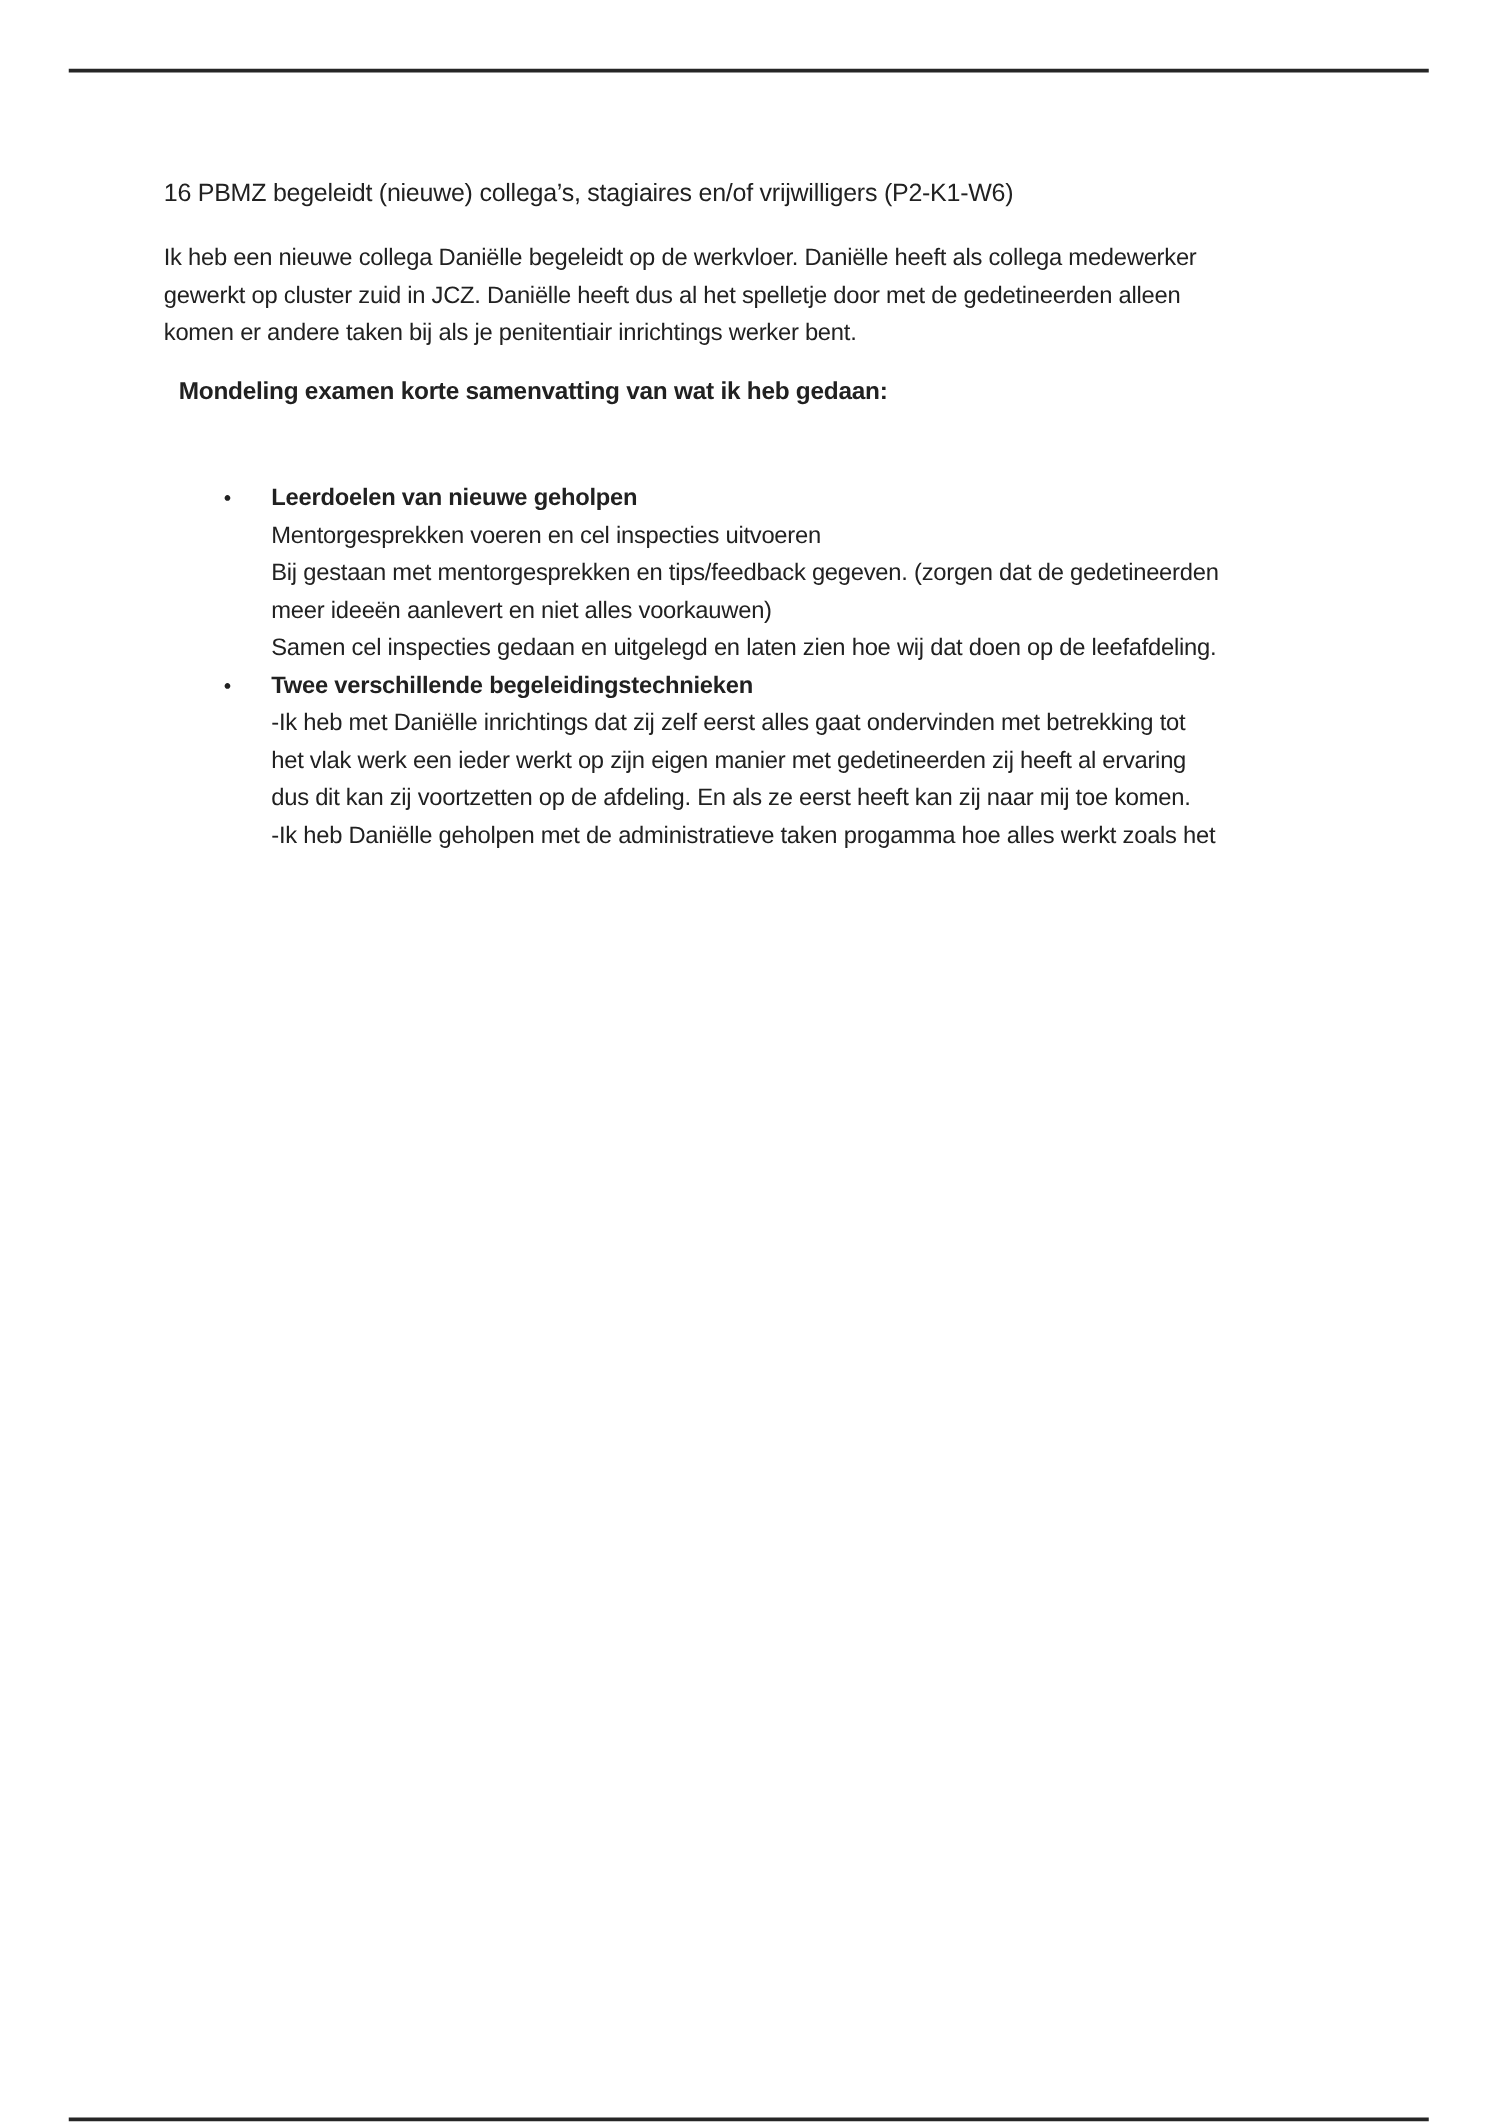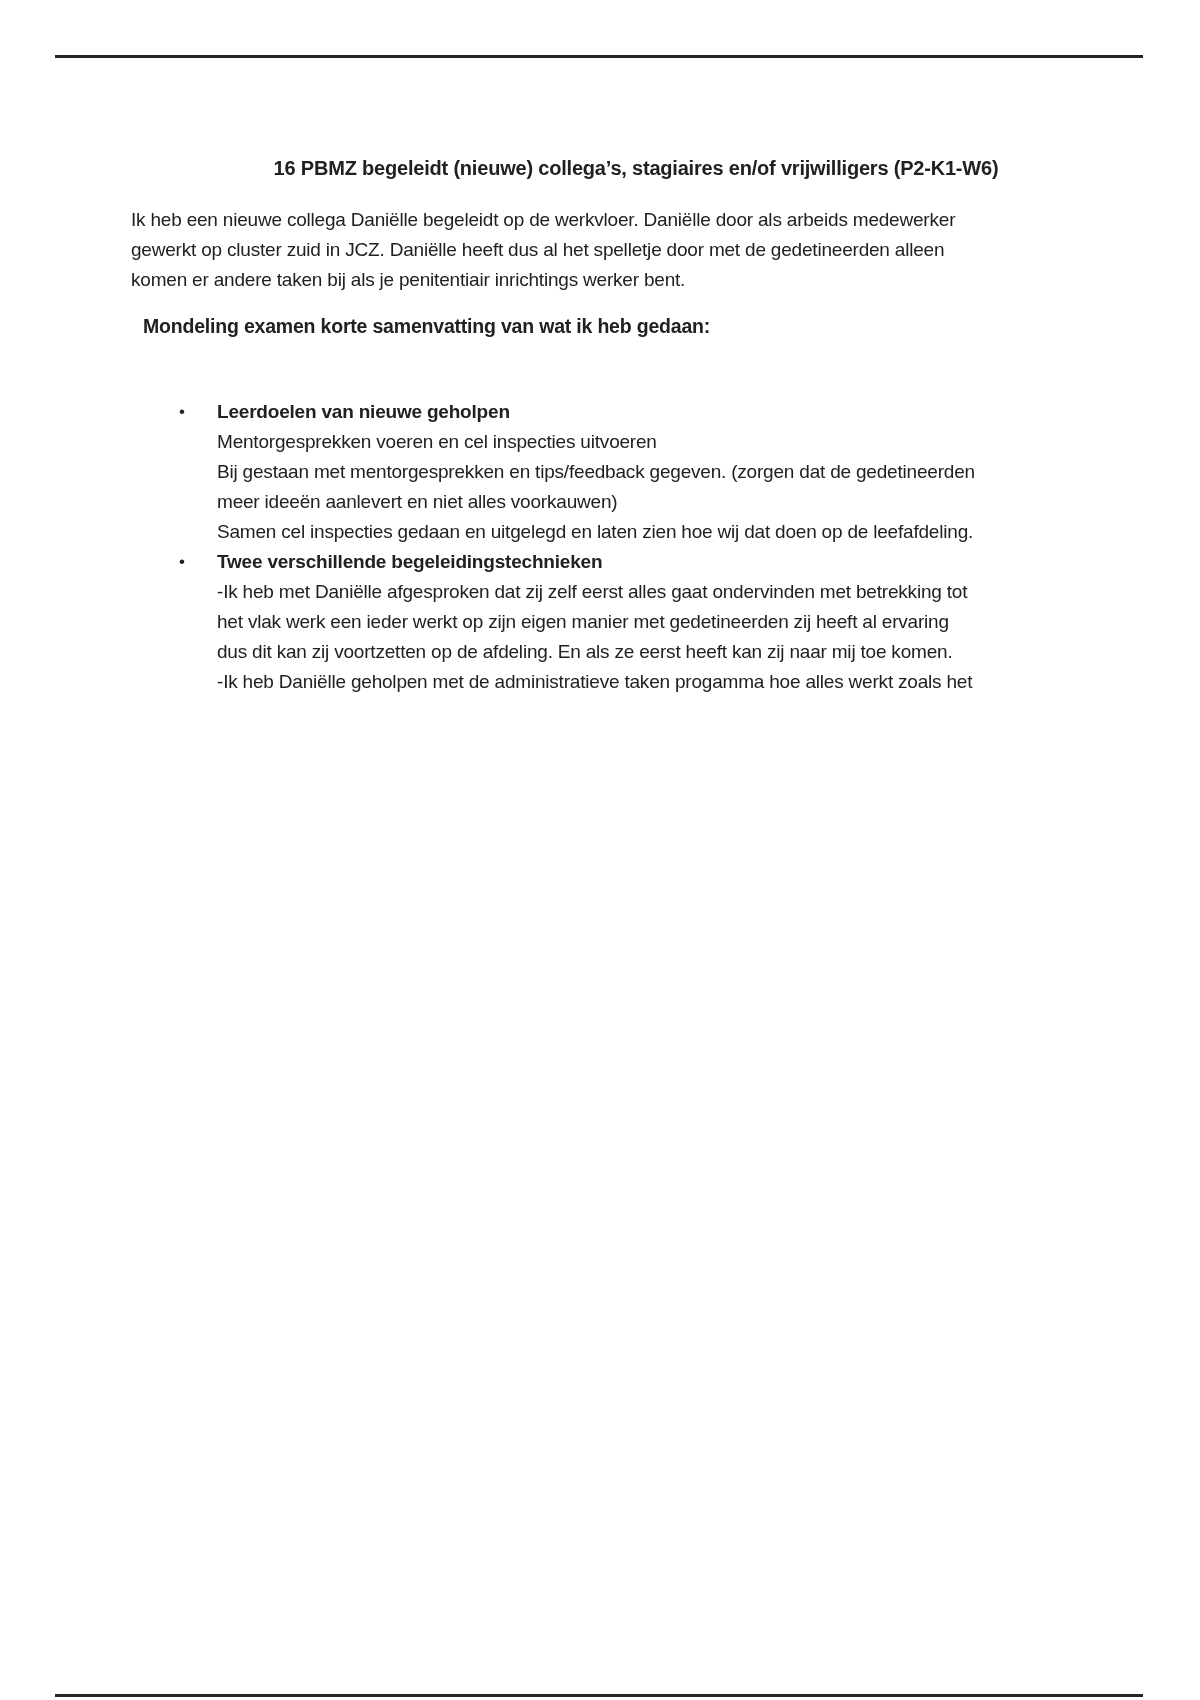--- a/index.html
+++ b/index.html
@@ -26,25 +26,24 @@
   .rule-top { top: 55px; }
   .rule-bottom { top: 1694px; }
   .content {
     position: absolute;
     left: 131px;
     top: 140px;
     width: 1010px;
   }
   .heading {
     font-size: 20px;
-    font-weight: bold;
+    font-weight: normal;
     line-height: 30px;
-    margin: 13px;
+    margin: 0;
     letter-spacing: -0.2px;
-    text-align: center;
   }
   .intro {
     margin: 22px 0 0 0;
     font-size: 19px;
     line-height: 30px;
     letter-spacing: -0.2px;
   }
   .subheading {
     margin: 16px 0 0 12px;
     font-size: 19.5px;
@@ -83,42 +82,42 @@
 
 <div class="page">
 
   <div class="rule rule-top"></div>
 
   <div class="content">
 
     <h1 class="heading">16 PBMZ begeleidt (nieuwe) collega’s, stagiaires en/of vrijwilligers (P2-K1-W6)</h1>
 
     <p class="intro">
-      <span class="line">Ik heb een nieuwe collega Daniëlle begeleidt op de werkvloer. Daniëlle door als arbeids medewerker</span>
+      <span class="line">Ik heb een nieuwe collega Daniëlle begeleidt op de werkvloer. Daniëlle heeft als collega medewerker</span>
       <span class="line">gewerkt op cluster zuid in JCZ. Daniëlle heeft dus al het spelletje door met de gedetineerden alleen</span>
       <span class="line">komen er andere taken bij als je penitentiair inrichtings werker bent.</span>
     </p>
 
     <h2 class="subheading">Mondeling examen korte samenvatting van wat ik heb gedaan:</h2>
 
     <ul class="bullet-list">
 
       <li class="bullet-item">
         <span class="bullet-marker">•</span>
         <div class="item-title line">Leerdoelen van nieuwe geholpen</div>
         <div class="line">Mentorgesprekken voeren en cel inspecties uitvoeren</div>
         <div class="line">Bij gestaan met mentorgesprekken en tips/feedback gegeven. (zorgen dat de gedetineerden</div>
         <div class="line">meer ideeën aanlevert en niet alles voorkauwen)</div>
         <div class="line">Samen cel inspecties gedaan en uitgelegd en laten zien hoe wij dat doen op de leefafdeling.</div>
       </li>
 
       <li class="bullet-item">
         <span class="bullet-marker">•</span>
         <div class="item-title line">Twee verschillende begeleidingstechnieken</div>
-        <div class="line">-Ik heb met Daniëlle afgesproken dat zij zelf eerst alles gaat ondervinden met betrekking tot</div>
+        <div class="line">-Ik heb met Daniëlle inrichtings dat zij zelf eerst alles gaat ondervinden met betrekking tot</div>
         <div class="line">het vlak werk een ieder werkt op zijn eigen manier met gedetineerden zij heeft al ervaring</div>
         <div class="line">dus dit kan zij voortzetten op de afdeling. En als ze eerst heeft kan zij naar mij toe komen.</div>
         <div class="line">-Ik heb Daniëlle geholpen met de administratieve taken progamma hoe alles werkt zoals het</div>
       </li>
 
     </ul>
 
   </div>
 
   <div class="rule rule-bottom"></div>

